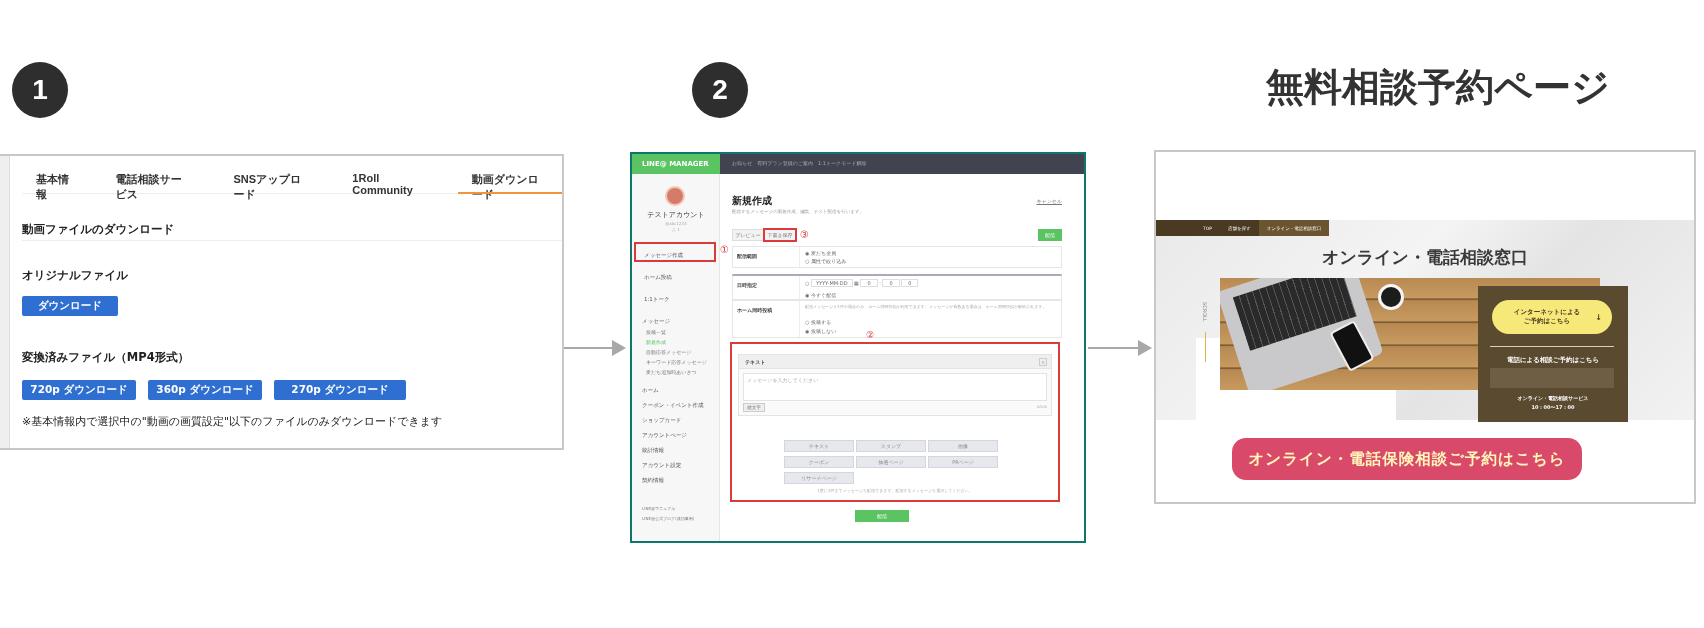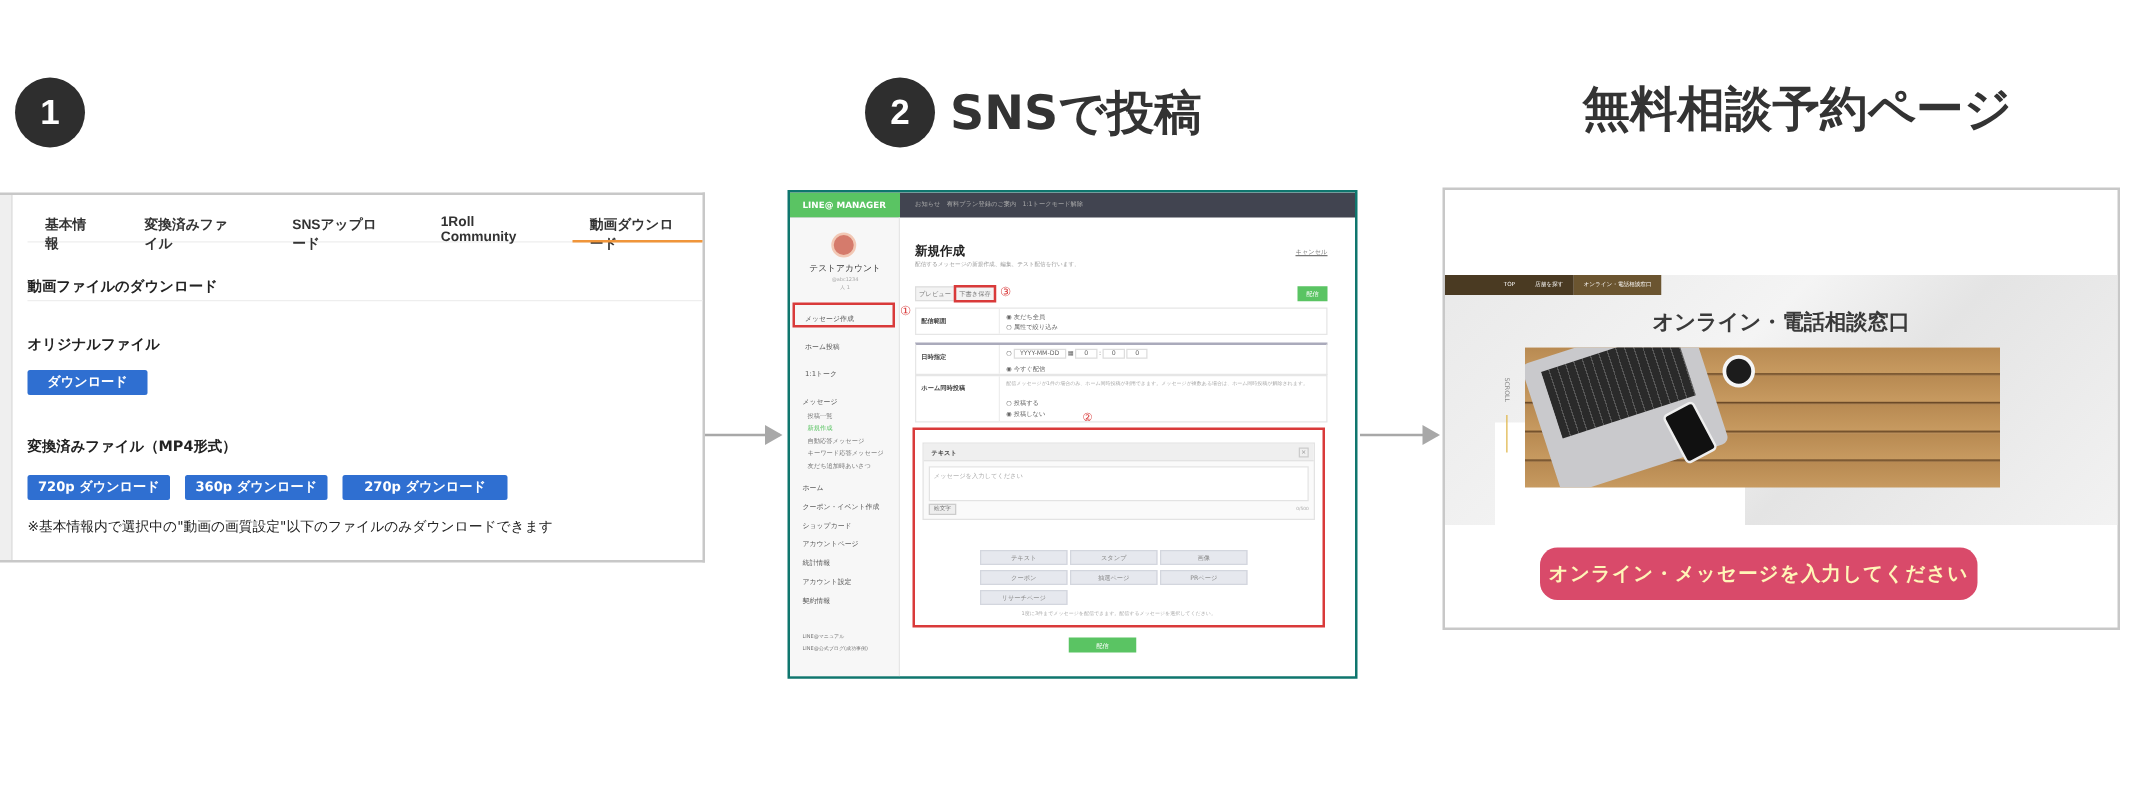--- a/index.html
+++ b/index.html
@@ -66,34 +66,33 @@
 .pink-btn{position:absolute;left:76px;top:286px;width:350px;height:42px;border-radius:14px;background:#d94a6a;color:#fff6b8;font-size:15.5px;font-weight:bold;display:flex;align-items:center;justify-content:center;letter-spacing:1px}
 </style>
 </head>
 <body>
 
 <div class="step-title" style="left:12px">
   <div class="badge">1</div>
 </div>
 <div class="step-title" style="left:692px">
   <div class="badge">2</div>
-  <span>SNSで投稿</span>
 </div>
 <div class="step-title" style="left:1266px">
   <span>無料相談予約ページ</span>
 </div>
 
 <div class="arrow" style="left:564px;top:347px;width:60px"></div>
 <div class="arrow" style="left:1088px;top:347px;width:62px"></div>
 
 <div class="p1">
   <div class="lstrip"></div>
   <div class="tabs">
     <div class="tab">基本情報</div>
-    <div class="tab" style="margin-left:14px">変換済みファイル</div>
+    <div class="tab" style="margin-left:14px">電話相談サービス</div>
     <div class="tab" style="margin-left:14px">SNSアップロード</div>
     <div class="tab" style="margin-left:14px">1Roll Community</div>
     <div class="tab active" style="margin-left:14px">動画ダウンロード</div>
   </div>
   <div class="h" style="top:66px">動画ファイルのダウンロード</div>
   <div class="line" style="top:84px"></div>
   <div class="h" style="top:112px">オリジナルファイル</div>
   <div class="btn-blue" style="left:22px;top:140px;width:96px">ダウンロード</div>
   <div class="h" style="top:194px">変換済みファイル（MP4形式）</div>
   <div class="btn-blue" style="left:22px;top:224px;width:114px">720p ダウンロード</div>
@@ -195,14 +194,27 @@
   <div style="position:absolute;left:40px;top:186px;width:200px;height:94px;background:#fff"></div>
   <div class="photo">
     <div class="laptop">
         <div class="keys"></div>
       </div>
     <div class="cup"></div>
     <div class="phone"></div>
   </div>
   <div class="scroll">SCROLL</div>
   <div class="scroll-line"></div>
-  <div class="pink-btn">オンライン・メッセージを入力してください</div>
+  <div class="dark-box">
+    <div class="yellow-btn">
+      <span><span>インターネットによる</span><br><span>ご予約はこちら</span></span>
+      <span class="dn">↓</span>
+    </div>
+    <div class="db-line"></div>
+    <div class="db-tel">電話による相談ご予約はこちら</div>
+    <div class="db-empty"></div>
+    <div class="db-svc">
+      <div>オンライン・電話相談サービス</div>
+      <div>10：00〜17：00</div>
+    </div>
+  </div>
+  <div class="pink-btn">オンライン・電話保険相談ご予約はこちら</div>
 </div>
 
 </body></html>

